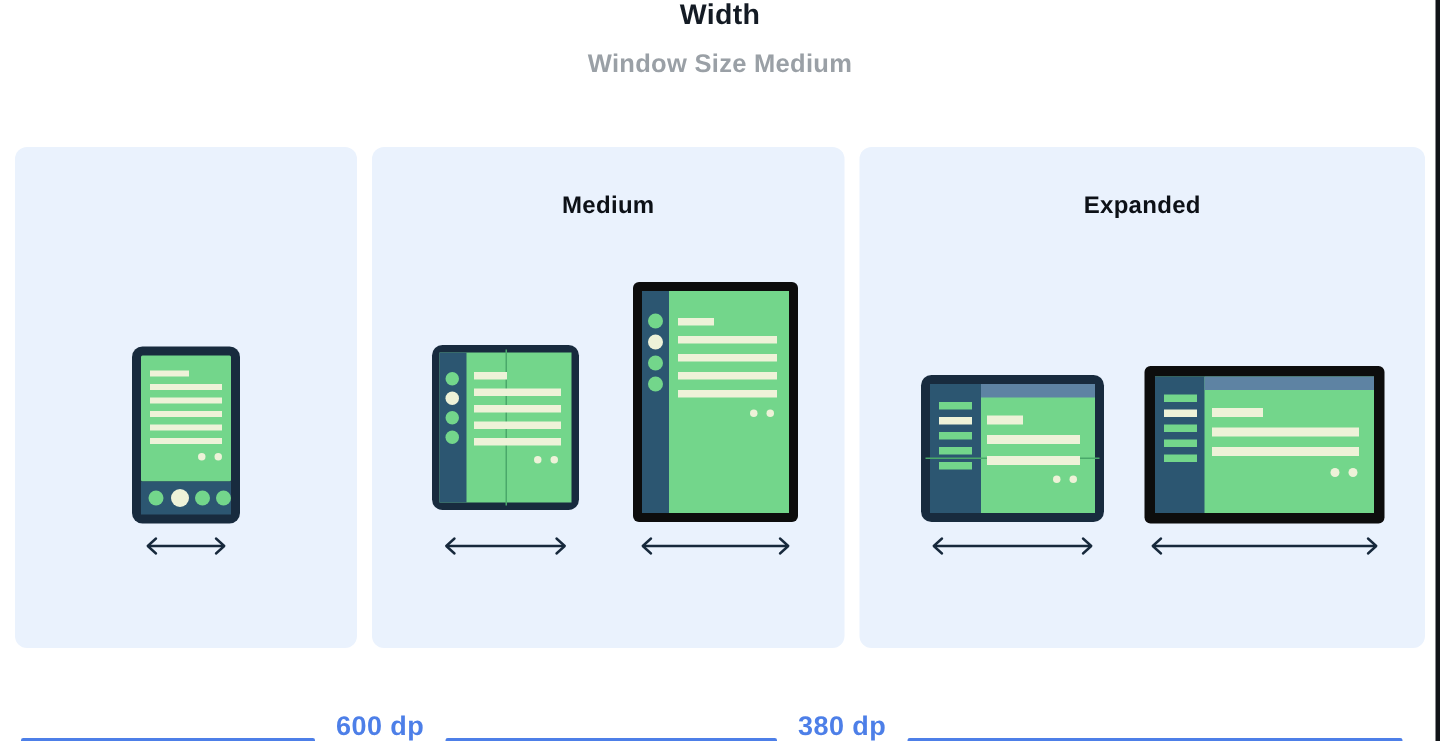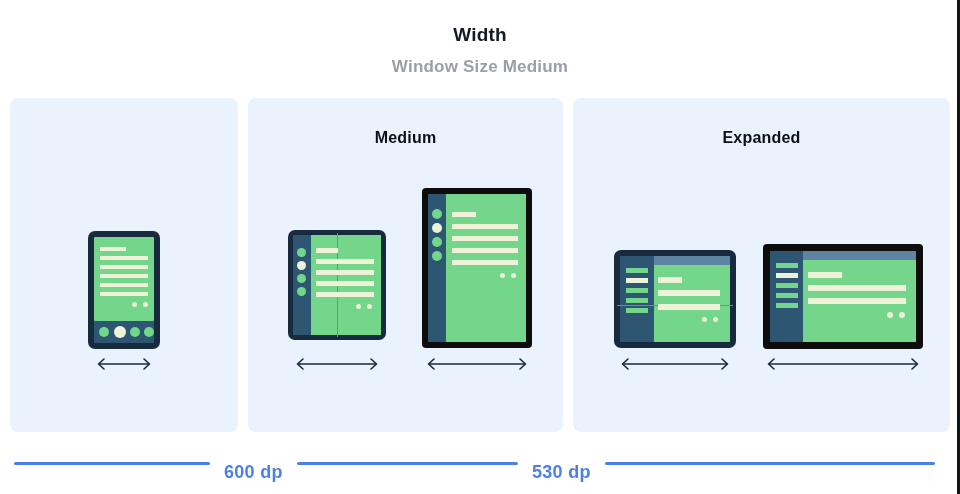--- a/index.html
+++ b/index.html
@@ -11,21 +11,20 @@
   }
   #root {
     position: relative;
     width: 960px; height: 494px;
     background: #ffffff;
   }
 
   
   .header { position: absolute; top: 0; left: 0; width: 960px; text-align: center; }
   .title {
-    margin-top: 24px;
     font-size: 19px; font-weight: 700; color: #141b24;
     letter-spacing: 0.2px;
   }
   .subtitle {
     margin-top: 11px;
     font-size: 17px; font-weight: 700; color: #9aa0a6;
     letter-spacing: 0.2px;
   }
 
   
@@ -68,21 +67,21 @@
   
   .frame-navy  { background: #182b3e; border-radius: 7px; }
   .frame-black { background: #0d0d0d; border-radius: 4px; }
 
   
   .arrow { position: absolute; }
   .arrow svg { display: block; }
 
   
   .ruler { position: absolute; left: 0; width: 960px; height: 62px; top: 432px; }
-  .dp-seg { position: absolute; top: 30px; display: flex; align-items: flex-start; }
+  .dp-seg { position: absolute; top: 42px; display: flex; align-items: flex-end; }
   .dp-rule { height: 3px; background: #4d7fe8; border-radius: 2px; }
   .dp-text {
     font-size: 18px; font-weight: 700; color: #4d7fe8;
     letter-spacing: 0.3px; white-space: nowrap;
   }
   .right-edge {
     position: absolute; right: 0; top: 0; width: 3px; height: 494px; background: #111418;
   }
 </style>
 </head>
@@ -243,21 +242,21 @@
   <div class="ruler">
 
     <div class="dp-seg" style="left:14px;">
       <div class="dp-rule" style="width:196px;"></div>
       <div class="dp-text" style="margin:0 14px;">600 dp</div>
       <div class="dp-rule" style="width:196px;"></div>
     </div>
 
     <div class="dp-seg" style="left:478px;">
       <div class="dp-rule" style="width:40px;"></div>
-      <div class="dp-text" style="margin:0 14px;">530 dp</div>
+      <div class="dp-text" style="margin:0 14px;">380 dp</div>
       <div class="dp-rule" style="width:330px;"></div>
     </div>
 
   </div>
 
   <div class="right-edge"></div>
 
 </div>
 
 </body></html>

